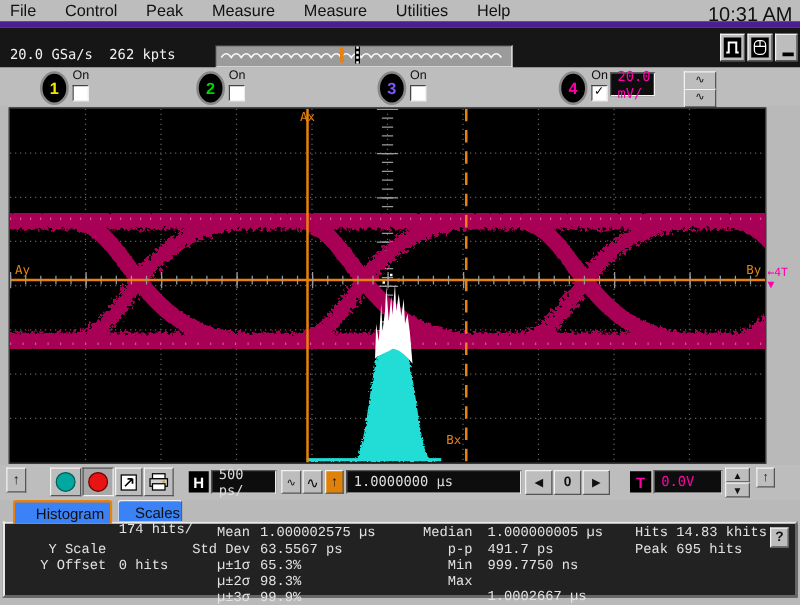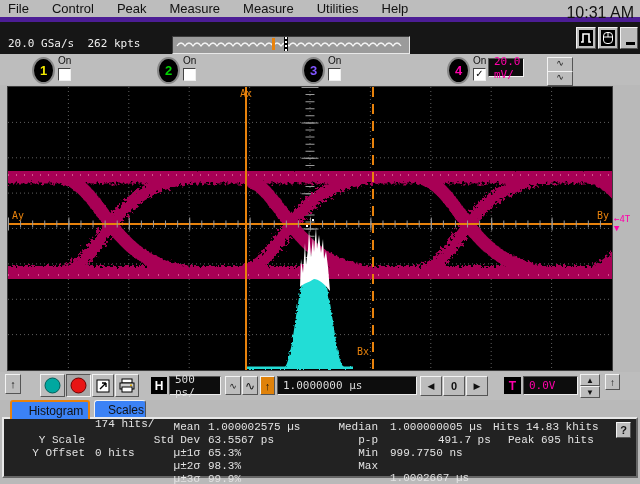--- a/index.html
+++ b/index.html
@@ -264,28 +264,28 @@
 <div class="abs tab active" style="left:10px;width:80px;">Histogram</div>
 <div class="abs tab" style="left:94px;width:52px;">Scales</div>
 
 <div class="abs statsframe"></div>
 <div class="abs btn raised helpbtn">?</div>
 
 <span class="st str" style="left:130px;top:421px;width:70px;">Mean</span>
 <span class="st" style="left:208px;top:421px;">1.000002575 µs</span>
 <span class="st str" style="left:300px;top:421px;width:78px;">Median</span>
 <span class="st" style="left:390px;top:421px;">1.000000005 µs</span>
-<span class="st" style="left:493px;top:421px;">Hits 14.83 khits</span>
+<span class="st" style="left:508px;top:421px;">Hits 14.83 khits</span>
 
 <span class="st str" style="left:20px;top:434px;width:65px;">Y Scale</span>
 <span class="st" style="left:95px;top:418px;">174 hits/</span>
 <span class="st str" style="left:130px;top:434px;width:70px;">Std Dev</span>
 <span class="st" style="left:208px;top:434px;">63.5567 ps</span>
 <span class="st str" style="left:300px;top:434px;width:78px;">p-p</span>
-<span class="st" style="left:390px;top:434px;margin-left:48px;">491.7 ps</span>
+<span class="st" style="left:390px;top:434px;">491.7 ps</span>
 <span class="st" style="left:508px;top:434px;">Peak 695 hits</span>
 
 <span class="st str" style="left:20px;top:447px;width:65px;">Y Offset</span>
 <span class="st" style="left:95px;top:447px;">0 hits</span>
 <span class="st str" style="left:130px;top:447px;width:70px;">µ±1σ</span>
 <span class="st" style="left:208px;top:447px;">65.3%</span>
 <span class="st str" style="left:300px;top:447px;width:78px;">Min</span>
 <span class="st" style="left:390px;top:447px;">999.7750 ns</span>
 
 <span class="st str" style="left:130px;top:460px;width:70px;">µ±2σ</span>

